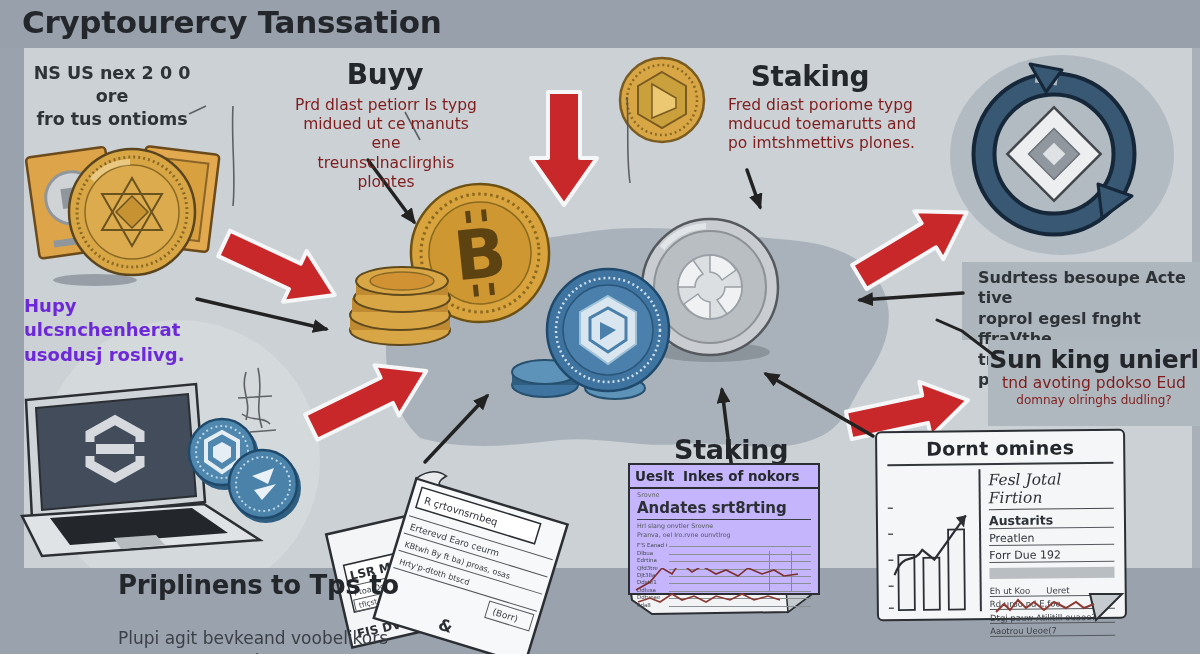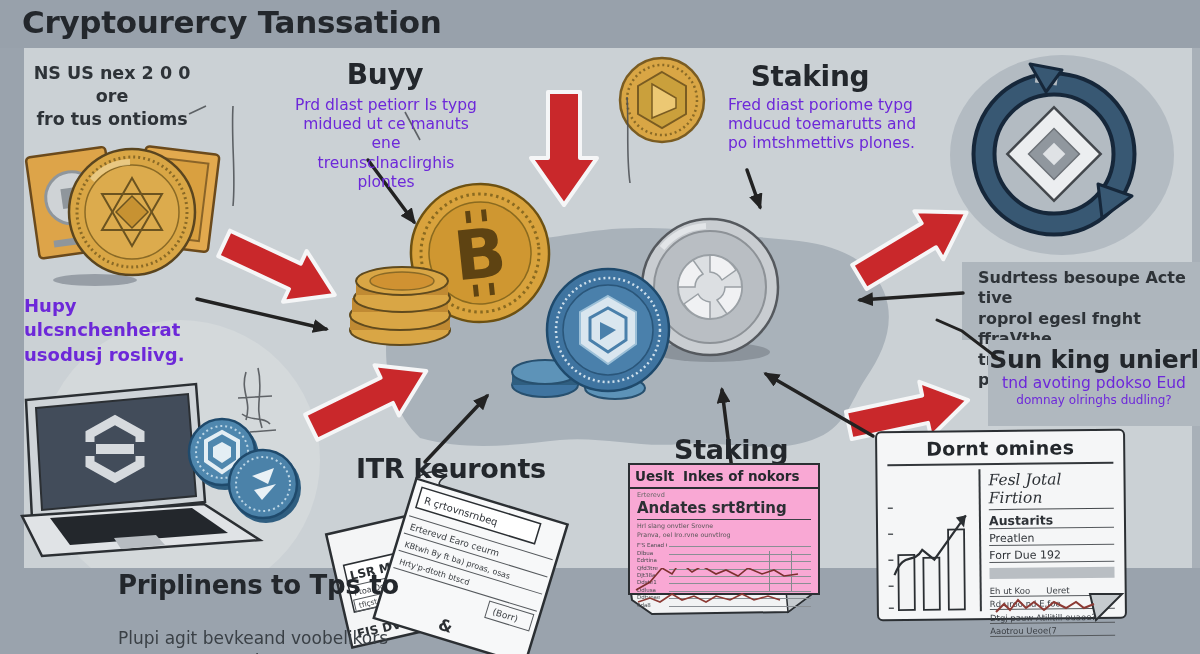--- a/index.html
+++ b/index.html
@@ -1,36 +1,36 @@
 <!DOCTYPE html>
 <html><head>
 <meta charset="utf-8">
 <style>
   html,body{margin:0;padding:0;background:#7d858d;}
   #stage{position:relative;width:1200px;height:654px;overflow:hidden;
          background:#cbd1d5;font-family:"DejaVu Sans","Liberation Sans",sans-serif;}
   .abs{position:absolute;}
   .c{text-align:center;}
   .hd{color:#23272c;font-weight:bold;letter-spacing:-0.3px;}
-  .body-txt{color:#6d28d9;line-height:1.24;}
+  .body-txt{color:#7f1d1d;line-height:1.24;}
   .z1{z-index:1}.z2{z-index:2}.z3{z-index:3}.z4{z-index:4}.z5{z-index:5}
   svg{display:block;}
   
   #topstrip{left:0;top:0;width:1200px;height:48px;background:#98a1ab;}
   #title{left:22px;top:4px;font-size:31px;}
   
   #leftstrip{left:0;top:48px;width:24px;height:606px;background:#9aa3ad;}
   #rightstrip{left:1192px;top:48px;width:8px;height:606px;background:#a8b0b8;}
   #band{left:0;top:568px;width:1200px;height:86px;background:#9aa3ad;}
   
   .graybox{background:#aeb6bd;color:#2e3338;}
   #box1{left:962px;top:262px;width:238px;height:72px;padding:6px 0 0 16px;font-size:16px;font-weight:bold;line-height:1.28;}
   #box2{left:988px;top:340px;width:212px;height:86px;background:#b0b8bf;}
   
-  #stakdoc{left:628px;top:463px;width:188px;height:128px;background:#f9a8d4;border:2px solid #2b2f33;font-family:"DejaVu Sans",sans-serif;}
+  #stakdoc{left:628px;top:463px;width:188px;height:128px;background:#c4b5fd;border:2px solid #2b2f33;font-family:"DejaVu Sans",sans-serif;}
   #stakdoc .dochead{display:flex;height:22px;border-bottom:2px solid #2b2f33;align-items:center;font-size:13.5px;font-weight:bold;color:#25292d;}
   #stakdoc .dochead .c1{padding-left:5px;width:48px;}
   #stakdoc .inner{padding:2px 7px 0 7px;position:relative;}
   .tinytag{font-size:6.5px;color:#666;}
   .doctitle{font-size:15px;font-weight:bold;color:#2c3034;border-bottom:1.5px solid #3a3f44;padding-bottom:2px;margin-bottom:2px;}
   .subline{font-size:6.3px;color:#555;line-height:1.35;}
   .rowline{display:flex;align-items:flex-end;height:7.4px;}
   .rowline .lbl{font-size:5.5px;color:#44484c;width:30px;white-space:nowrap;overflow:hidden;}
   .rowline .rule{flex:1;border-bottom:1px solid #8a8f94;margin:0 0 1px 2px;}
   .vline{position:absolute;width:1px;background:#85898d;top:86px;bottom:2px;}
@@ -300,30 +300,29 @@
     <div>mducud toemarutts and</div>
     <div>po imtshmettivs plones.</div>
   </div>
 
   <div class="abs z4 hd" style="left:118px;top:570px;font-size:26px;">Priplinens to Tps to</div>
   <div class="abs z4" style="left:118px;top:602px;width:280px;font-size:17px;color:#3a4046;line-height:1.35;margin-top:25px;">
     <div>Plupi agit bevkeand voobelikors</div>
     <div>Ereepverarmactior?</div>
   </div>
 
-  <div class="abs z4 hd" style="left:356px;top:453px;font-size:27px;">ITR keuronts</div>
 
   <div class="abs z4 hd" style="left:674px;top:434px;font-size:27px;">Staking</div>
   <div class="abs z4" id="stakdoc">
     <div class="dochead">
       <span class="c1">Ueslt</span>
       <span>Inkes of nokors</span>
     </div>
     <div class="inner">
-      <div class="tinytag">Erterevd</div>
+      <div class="tinytag">Srovne</div>
       <div class="doctitle">Andates srt8rting</div>
       <div class="subline">Hrl slang onvtler Srovne</div>
       <div class="subline">Pranva, oel Iro.rvne ounvtlrog</div>
       <div style="margin-top:2px;">
         <div class="rowline">
             <span class="lbl">F'S Eanad 61</span>
             <span class="rule"></span>
           </div>
         <div class="rowline">
             <span class="lbl">Dlbua</span>

